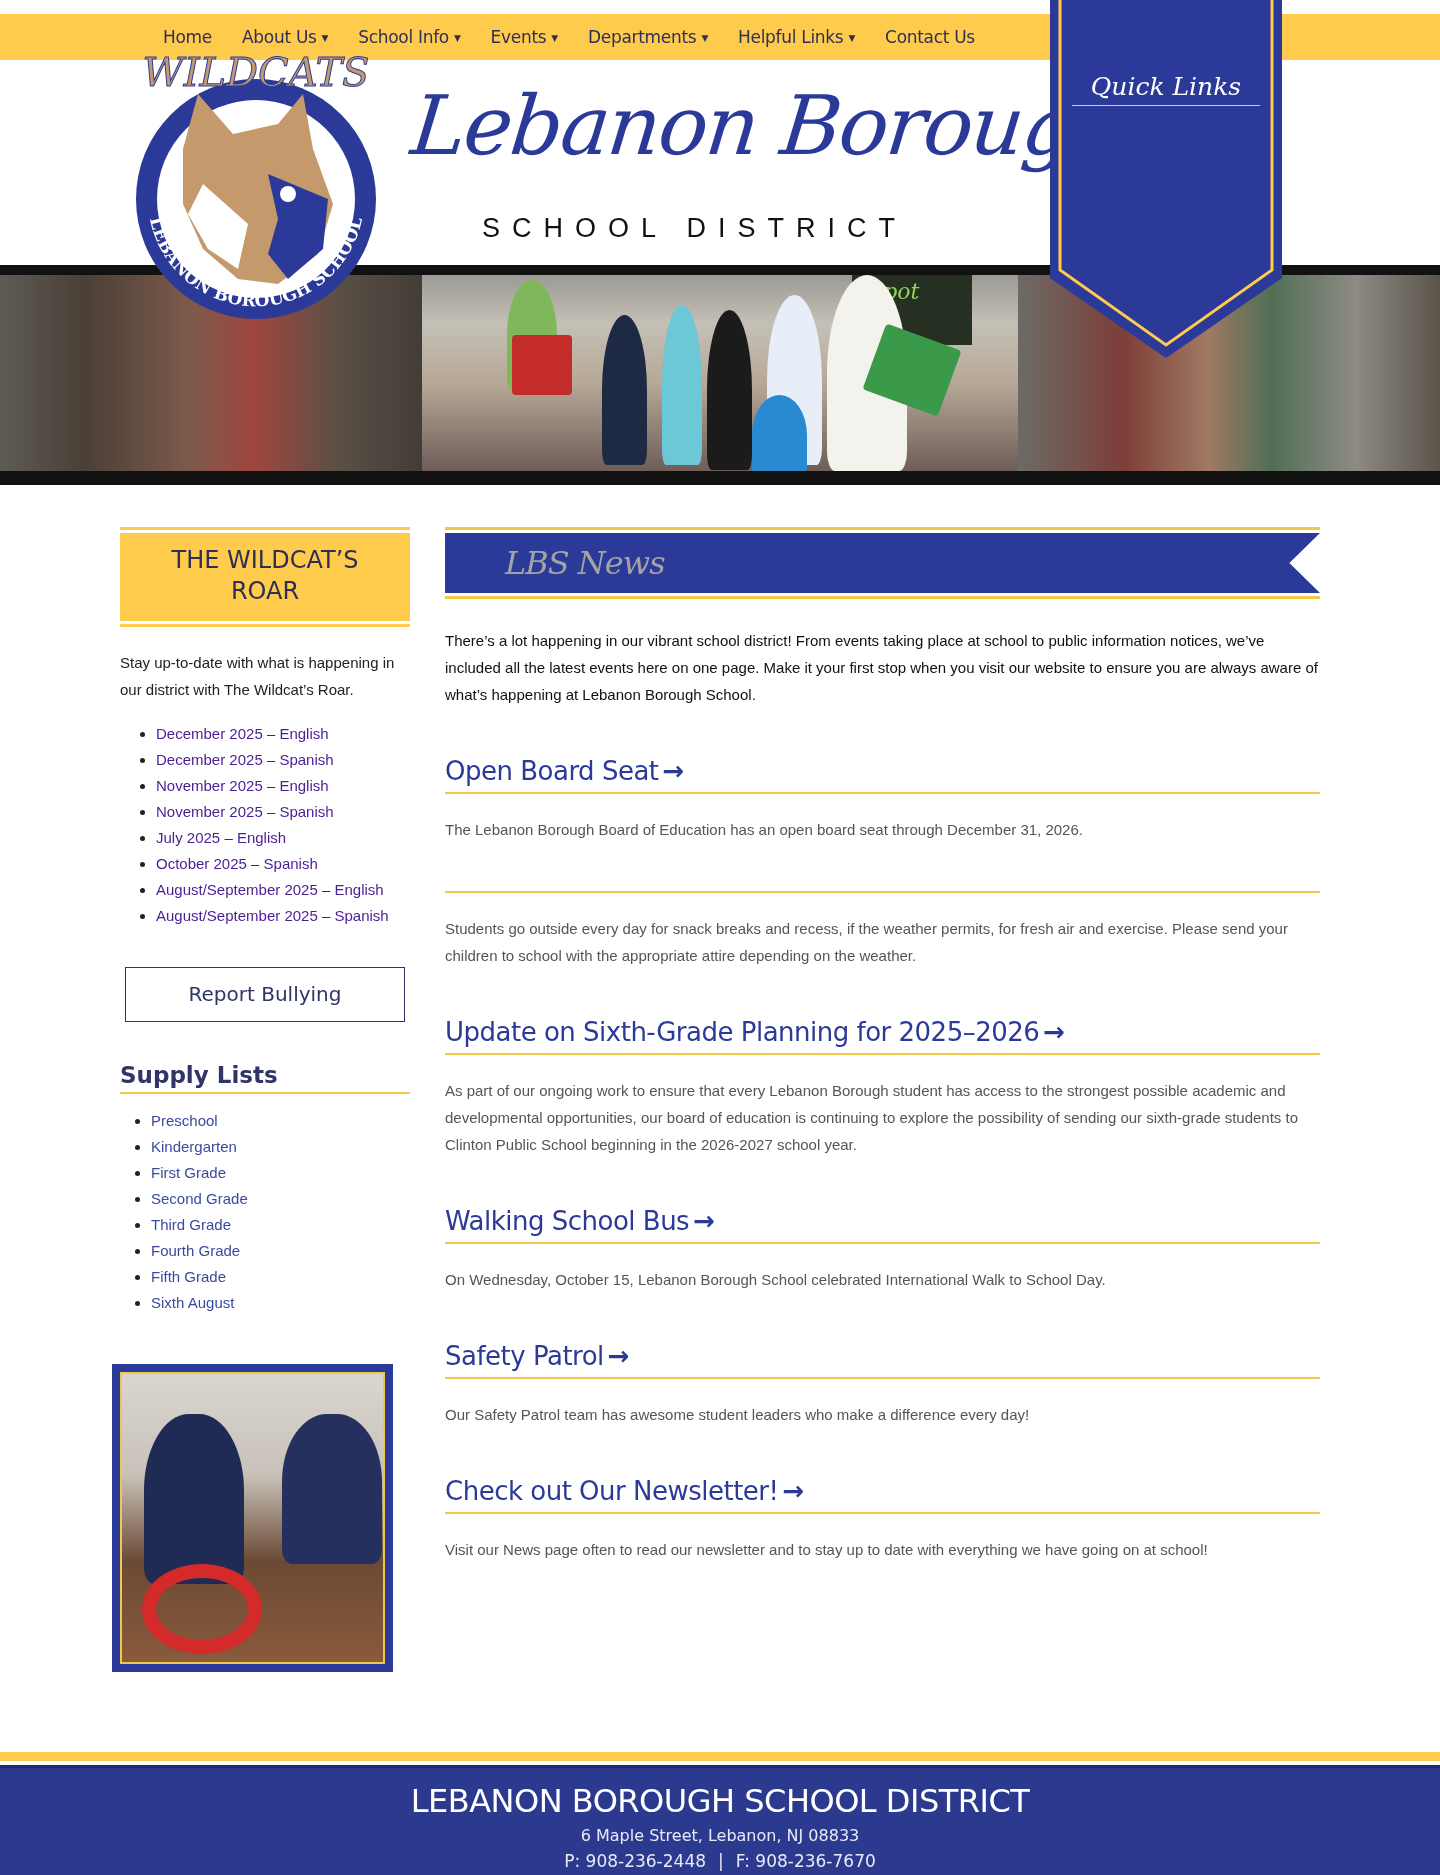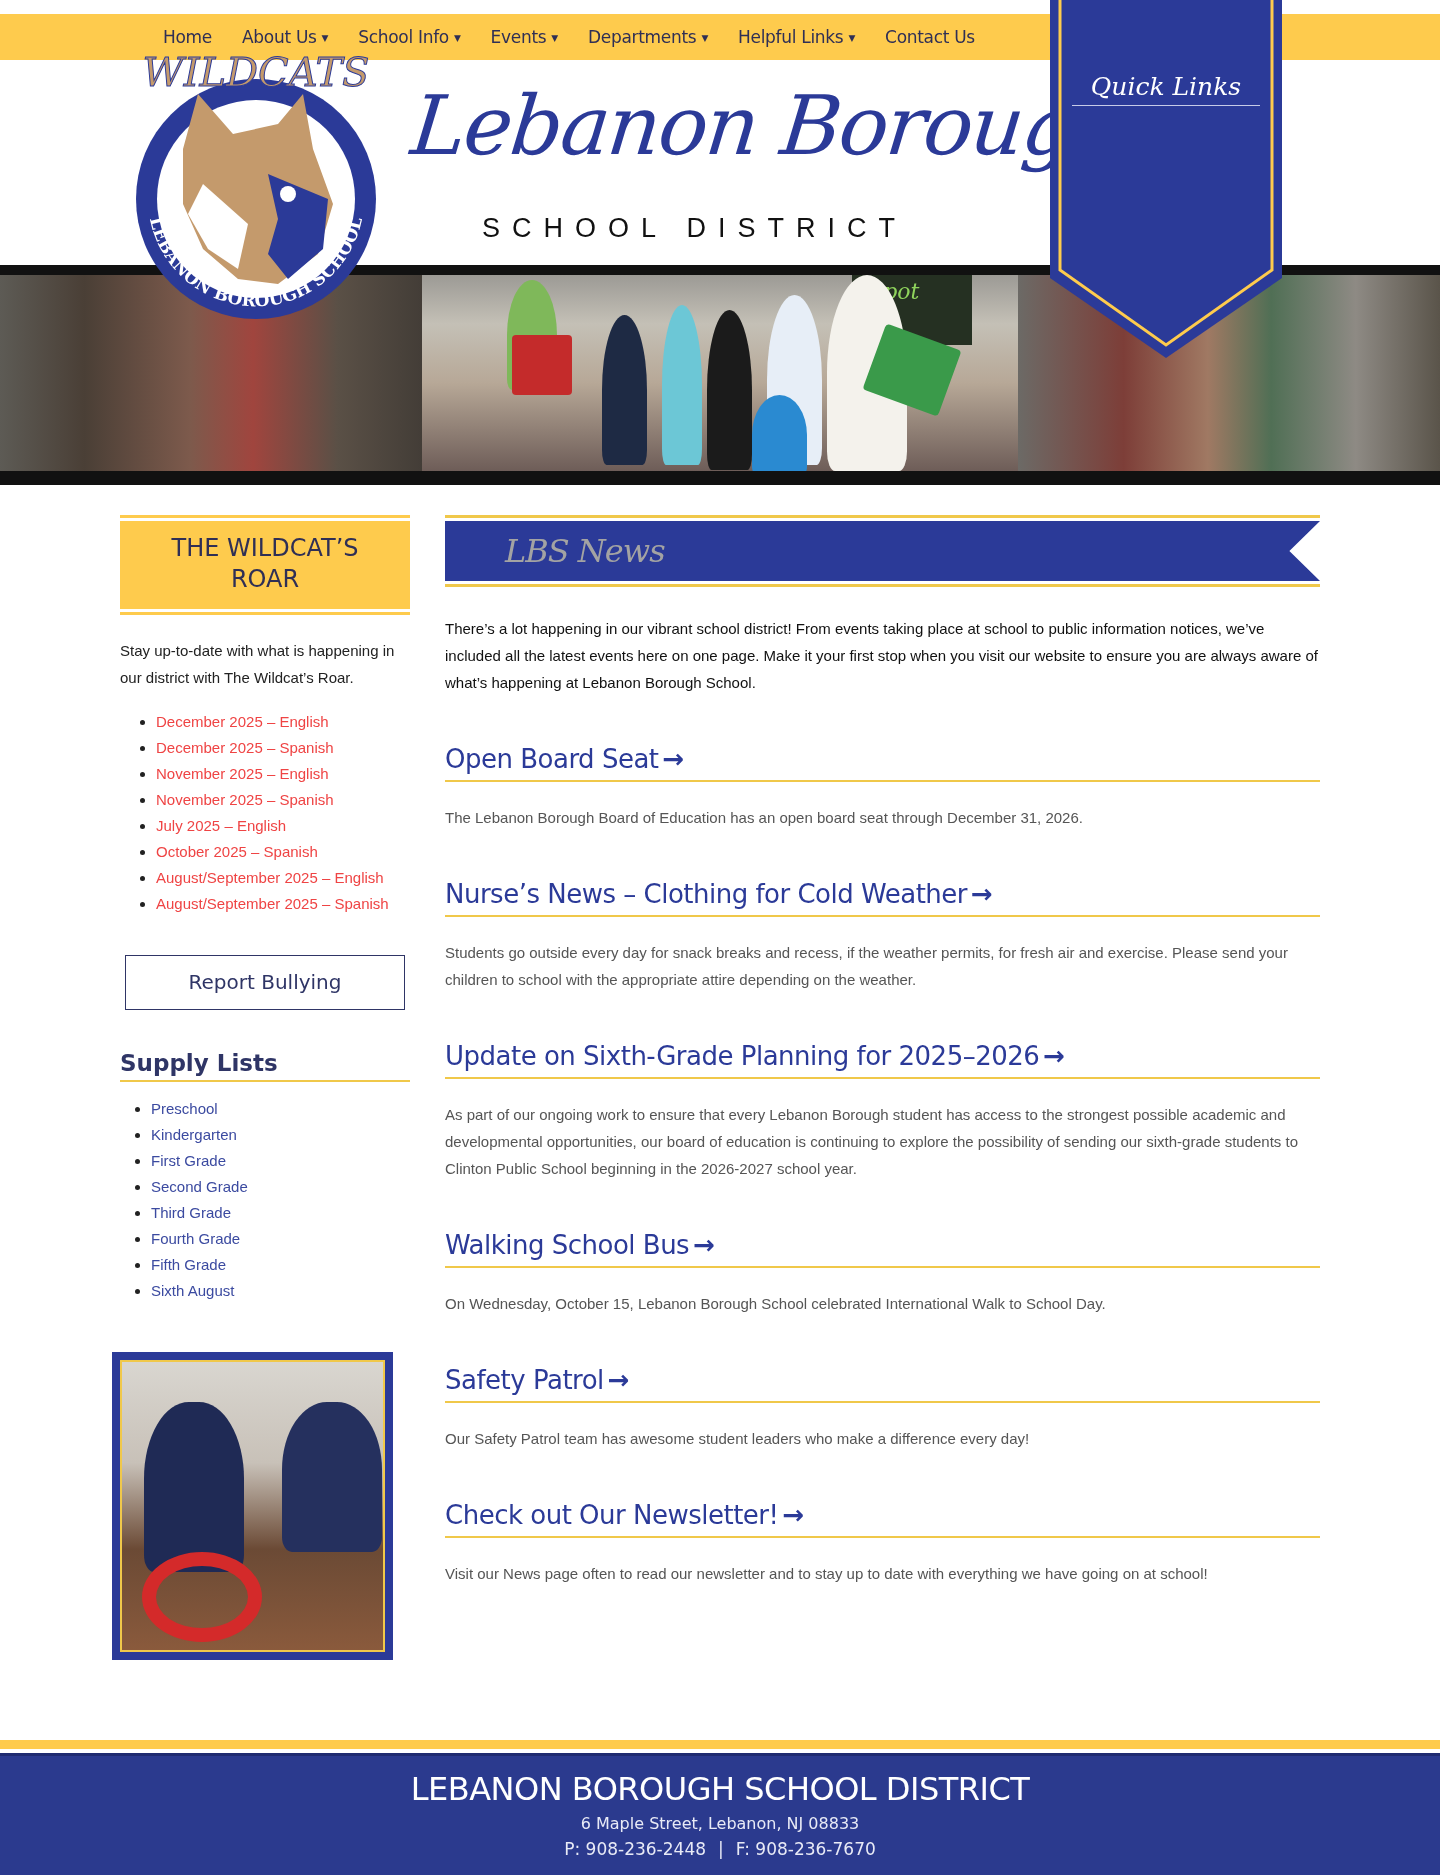--- a/index.html
+++ b/index.html
@@ -31,30 +31,30 @@
 
   
   .hero { position: relative; height: 220px; background: #111; }
   .hero-blur-right { position: absolute; left: 1018px; top: 10px; width: 422px; height: 196px; background: linear-gradient(90deg, #6c6a66 0%, #7d3e38 25%, #a07963 45%, #506f55 60%, #8e8a84 80%, #5a544a 100%); }
   .hero-blur-left { position: absolute; left: 0; top: 10px; width: 422px; height: 196px; background: linear-gradient(90deg, #5d5b55 0%, #4a3f36 20%, #7d5a4c 45%, #a0453e 60%, #5a5046 80%, #433d37 100%); }
   .hero-photo { position: absolute; left: 422px; top: 10px; width: 596px; height: 196px; background: linear-gradient(180deg, #9c9a95 0%, #c4c0b6 25%, #b7a897 55%, #6e5d58 100%); overflow: hidden; }
   .hero-photo .kid { position: absolute; border-radius: 50% 50% 10% 10%; }
   .hero-photo .sign { position: absolute; left: 430px; top: 0; width: 120px; height: 70px; background: #253022; color: #8fd35c; font-size: 22px; font-family: "DejaVu Serif", serif; font-style: italic; padding: 4px 0 0 20px; }
 
   
-  .main { position: relative; width: 1440px; display: flex; padding-top: 30px; }
+  .main { position: relative; width: 1440px; display: flex; padding-top: 42px; }
   .sidebar { position: relative; margin-left: 120px; width: 290px; }
   .content { position: relative; margin-left: 35px; width: 875px; }
 
   .roar-box { position: relative; border-top: 3px solid #fecb4d; border-bottom: 3px solid #fecb4d; padding: 3px 0; }
   .roar-inner { background: #fecb4d; text-align: center; padding: 12px 10px 14px; font-family: "DejaVu Sans", sans-serif; font-size: 24px; color: #2f2f55; line-height: 31px; }
   .roar-intro { margin-top: 22px; font-size: 15px; line-height: 27px; color: #222; }
   .side-list { margin-top: 18px; padding-left: 36px; }
   .side-list li { font-size: 15px; line-height: 26px; color: #222; }
-  .side-list li a { color: #ef4444; cursor: pointer; }
+  .side-list li a { color: #4c1d95; cursor: pointer; }
 
   .bully-btn { display: block; margin: 38px 5px 0 5px; height: 55px; border: 1.5px solid #2f3566; text-align: center; line-height: 52px; font-family: "DejaVu Sans", sans-serif; font-size: 20px; color: #2f3566; cursor: pointer; background: #fff; }
 
   .supply-title { margin-top: 40px; font-family: "DejaVu Sans", sans-serif; font-size: 23px; color: #2f3566; padding-bottom: 4px; border-bottom: 2px solid #f0c84a; }
   .supply-list { margin-top: 14px; padding-left: 31px; }
   .supply-list li { font-size: 15px; line-height: 26px; }
   .supply-list li a { color: #3b4aa0; cursor: pointer; }
 
   .side-photo { position: relative; margin: 48px 0 0 -8px; width: 281px; height: 308px; background: #2b3a98; padding: 8px; }
   .side-photo-inner { width: 100%; height: 100%; border: 2px solid #f0c84a; background: linear-gradient(180deg, #d9d6d0 0%, #c8c1b8 35%, #6b4a35 65%, #8a5a3c 100%); position: relative; overflow: hidden; }
@@ -223,21 +223,20 @@
     </div>
     <p class="news-intro">There’s a lot happening in our vibrant school district! From events taking place at school to public information notices, we’ve included all the latest events here on one page. Make it your first stop when you visit our website to ensure you are always aware of what’s happening at Lebanon Borough School.</p>
 
     <article class="article">
       <a class="article-title"><span>Open Board Seat</span><span class="article-arrow">→</span></a>
       <div class="article-rule"></div>
       <p class="article-body">The Lebanon Borough Board of Education has an open board seat through December 31, 2026.</p>
     </article>
 
     <article class="article">
-      <a class="article-title"><span>Nurse’s News – Clothing for Cold Weather</span><span class="article-arrow">→</span></a>
       <div class="article-rule"></div>
       <p class="article-body">Students go outside every day for snack breaks and recess, if the weather permits, for fresh air and exercise. Please send your children to school with the appropriate attire depending on the weather.</p>
     </article>
 
     <article class="article">
       <a class="article-title"><span>Update on Sixth-Grade Planning for 2025–2026</span><span class="article-arrow">→</span></a>
       <div class="article-rule"></div>
       <p class="article-body">As part of our ongoing work to ensure that every Lebanon Borough student has access to the strongest possible academic and developmental opportunities, our board of education is continuing to explore the possibility of sending our sixth-grade students to Clinton Public School beginning in the 2026-2027 school year.</p>
     </article>
 

